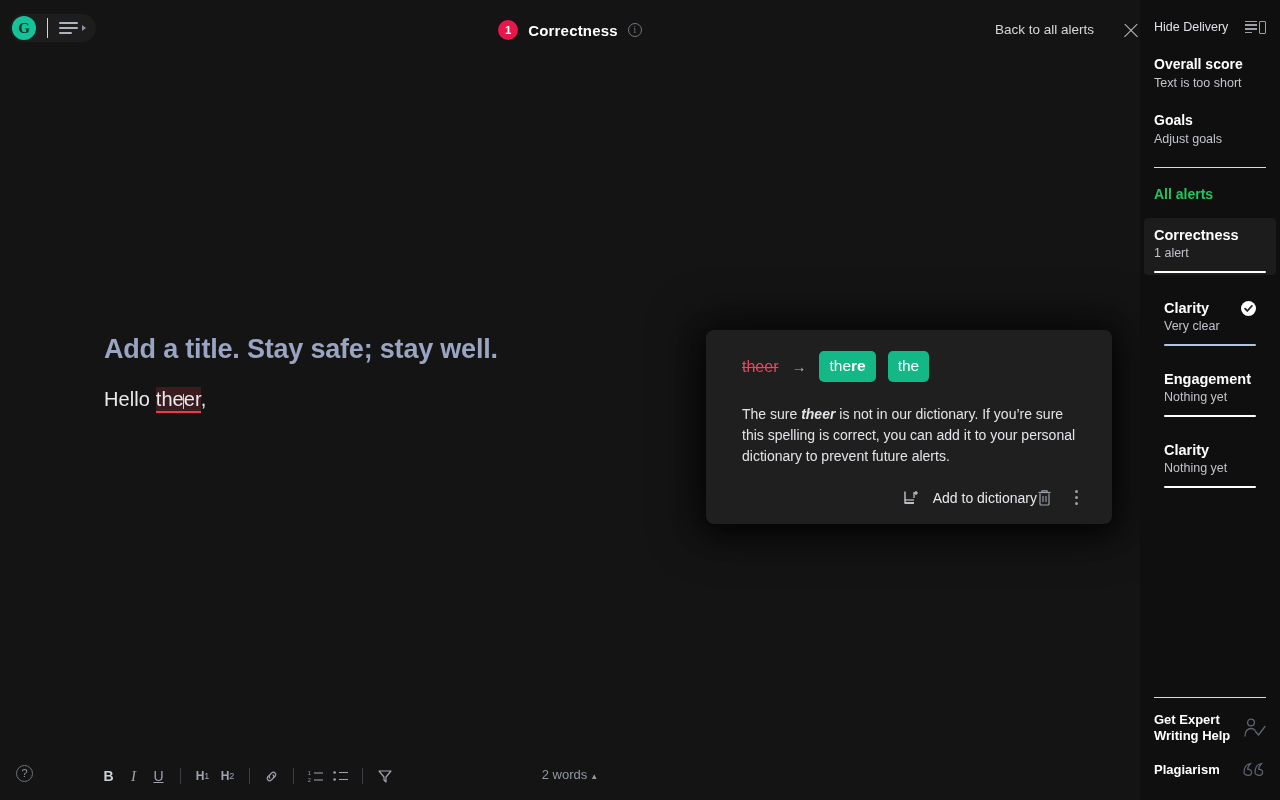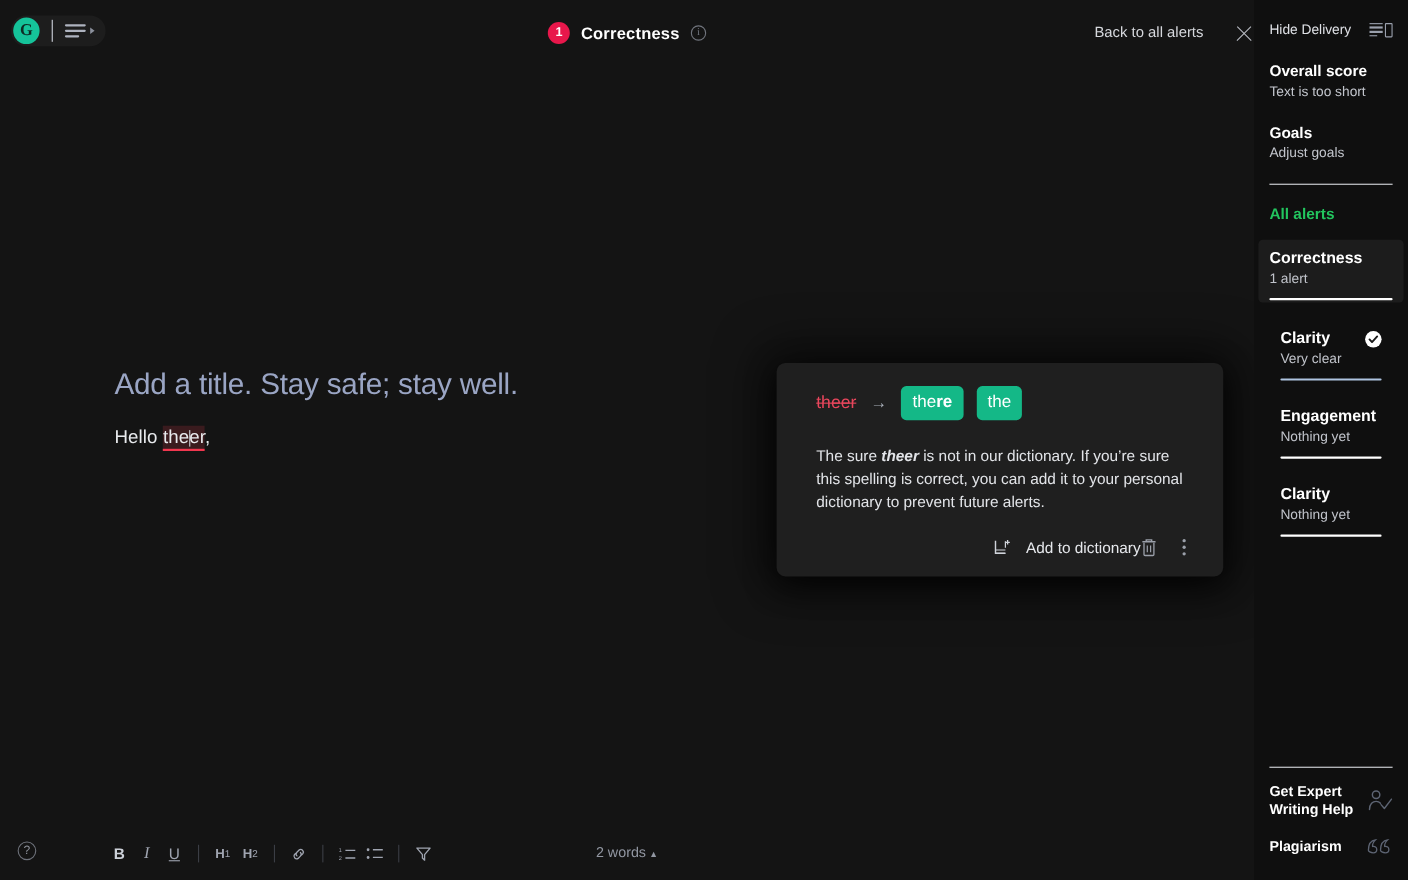--- a/index.html
+++ b/index.html
@@ -60,25 +60,25 @@
   #close-x:before, #close-x:after {
     content: ""; position: absolute; left: 0; top: 8px; width: 18px; height: 1.4px; background: #b9bcc4;
   }
   #close-x:before { transform: rotate(45deg); }
   #close-x:after { transform: rotate(-45deg); }
 
   
   #editor-area { position: absolute; left: 0; top: 56px; width: 1140px; bottom: 48px; }
   #doc-title {
     position: absolute; left: 104px; top: 278px;
-    font-size: 27px; font-weight: normal; color: #9aa5c4; letter-spacing: -.2px;
+    font-size: 27px; font-weight: bold; color: #9aa5c4; letter-spacing: -.2px;
   }
   #doc-body {
     position: absolute; left: 104px; top: 332px;
-    font-size: 17px; color: #e8eaed; letter-spacing: .1px;
+    font-size: 20px; color: #e8eaed; letter-spacing: .1px;
   }
   .misspelled {
     background: #3a1b1e; border-bottom: 2px solid #f0374f; padding: 1px 0 1px 0;
     position: relative;
   }
   .caret-bar {
     display: inline-block; width: 1px; height: 15px; background: #cfd2d8;
     vertical-align: -3px; margin: 0 -0.5px;
   }
 

